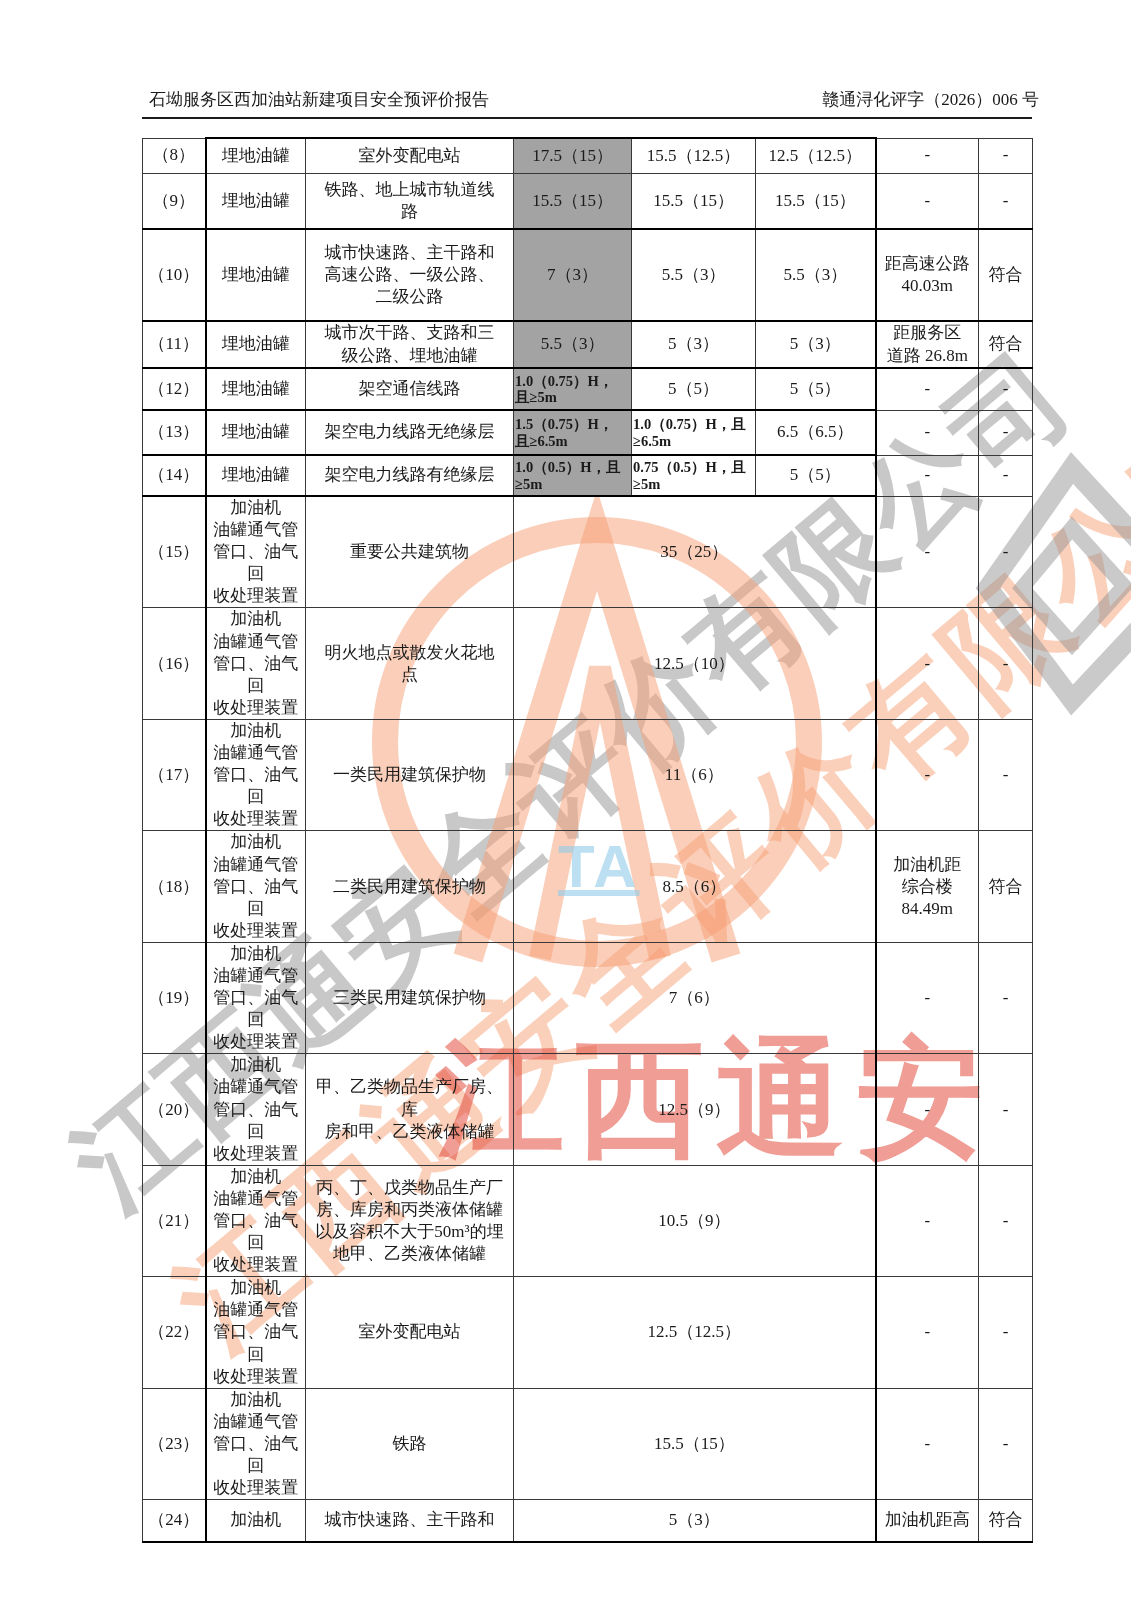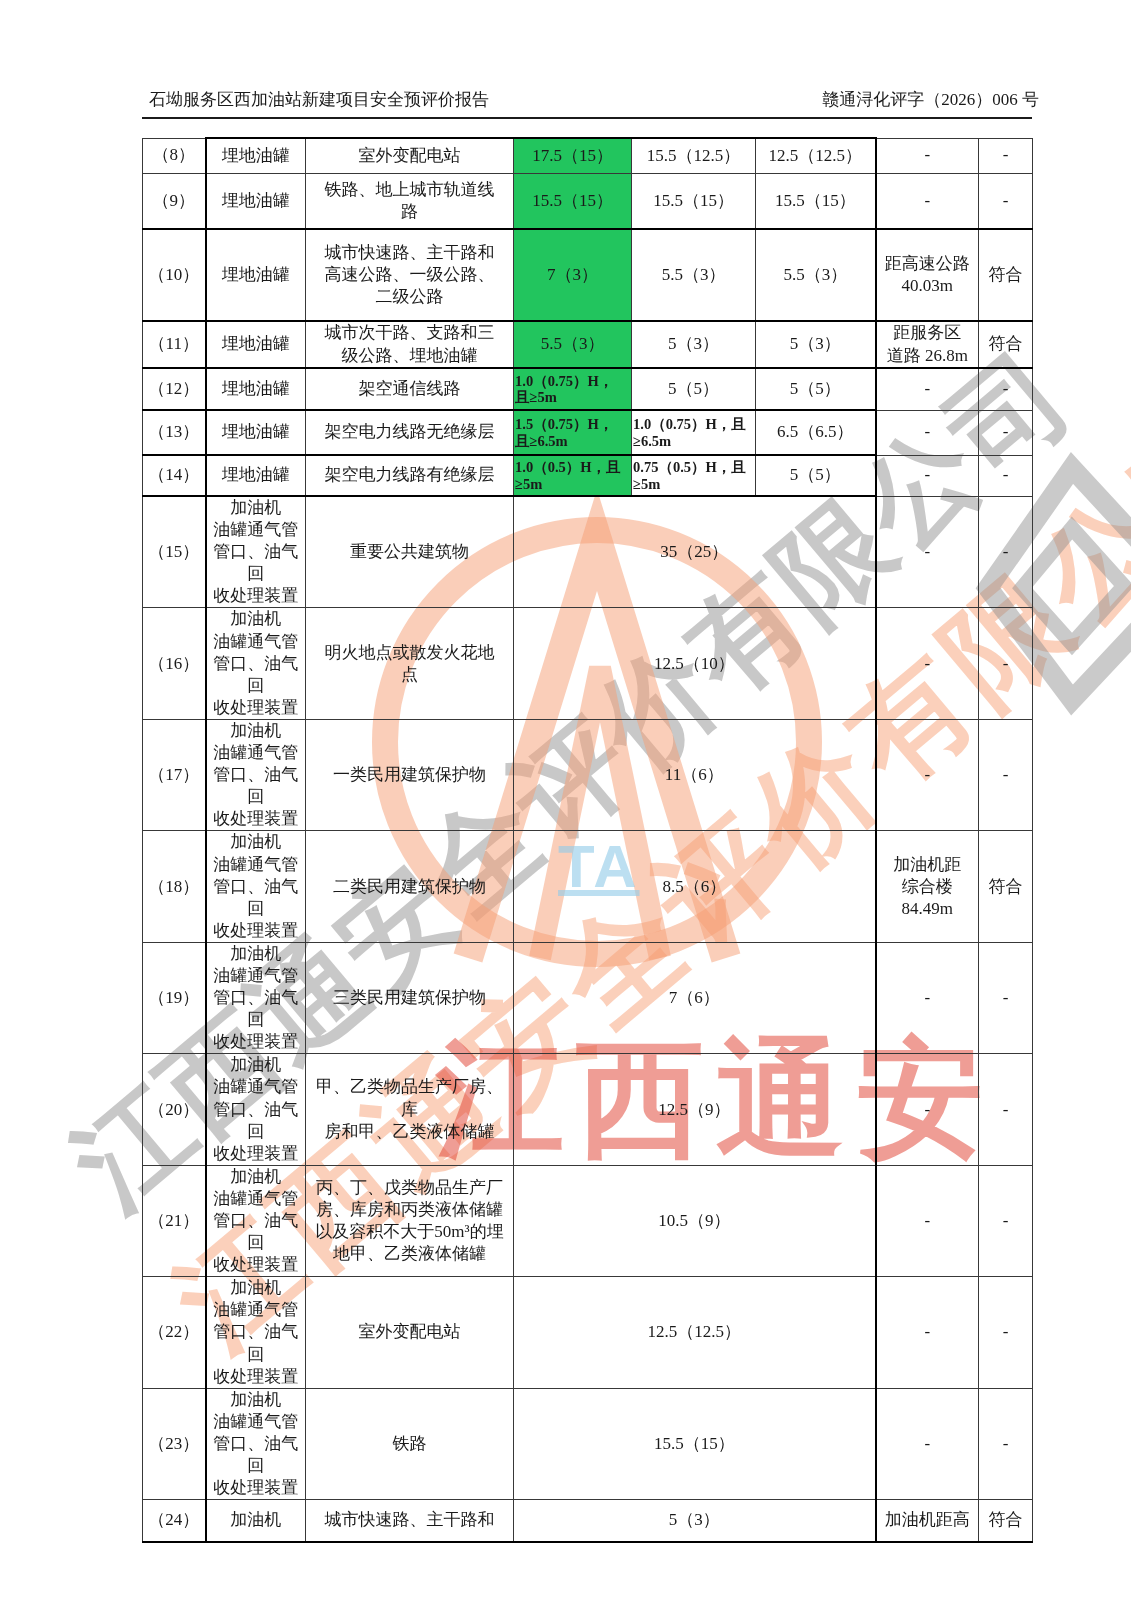--- a/index.html
+++ b/index.html
@@ -28,21 +28,21 @@
   .hdr-rule{position:absolute;z-index:2;left:142px;top:117px;width:890px;height:2px;background:#1b1b1b;}
   
   .tbl-wrap{position:absolute;z-index:1;left:142px;top:137px;}
   table{border-collapse:collapse;table-layout:fixed;width:890px;background:transparent;}
   td{border:1.2px solid #383838;text-align:center;vertical-align:middle;
      padding:0 2px;font-size:17px;line-height:1.3;overflow:hidden;}
   td.pre{white-space:pre-line;margin-left:24px;}
   td.c-fac{border-left:2.8px solid #000;}
   td.c-note{border-left:2.2px solid #000;}
   td.small{font-size:14.5px;text-align:left;line-height:1.12;padding:0 1px;white-space:pre-line;font-weight:bold;}
-  td.blue{background:#22c55e;margin-left:14px;}
+  td.blue{background:#a3a3a3;margin-left:14px;}
   tr.first td{border-top:2.8px solid #000;}
   tr.first td.c-no, tr.first td.c-note, tr.first td.c-concl{border-top:1.2px solid #383838;}
   tr.tb td{border-bottom:2.8px solid #000;}
   tr.tb-mid td{border-bottom:2.8px solid #000;}
   tr.tb-mid td.c-note, tr.tb-mid td.c-concl{border-bottom:1.2px solid #383838;}
   tbody tr:last-child td{border-bottom:2px solid #000;}
   
   .ftr{position:absolute;z-index:2;left:0;top:1478px;width:100%;text-align:center;
        font-size:15px;font-weight:bold;}
 </style>

